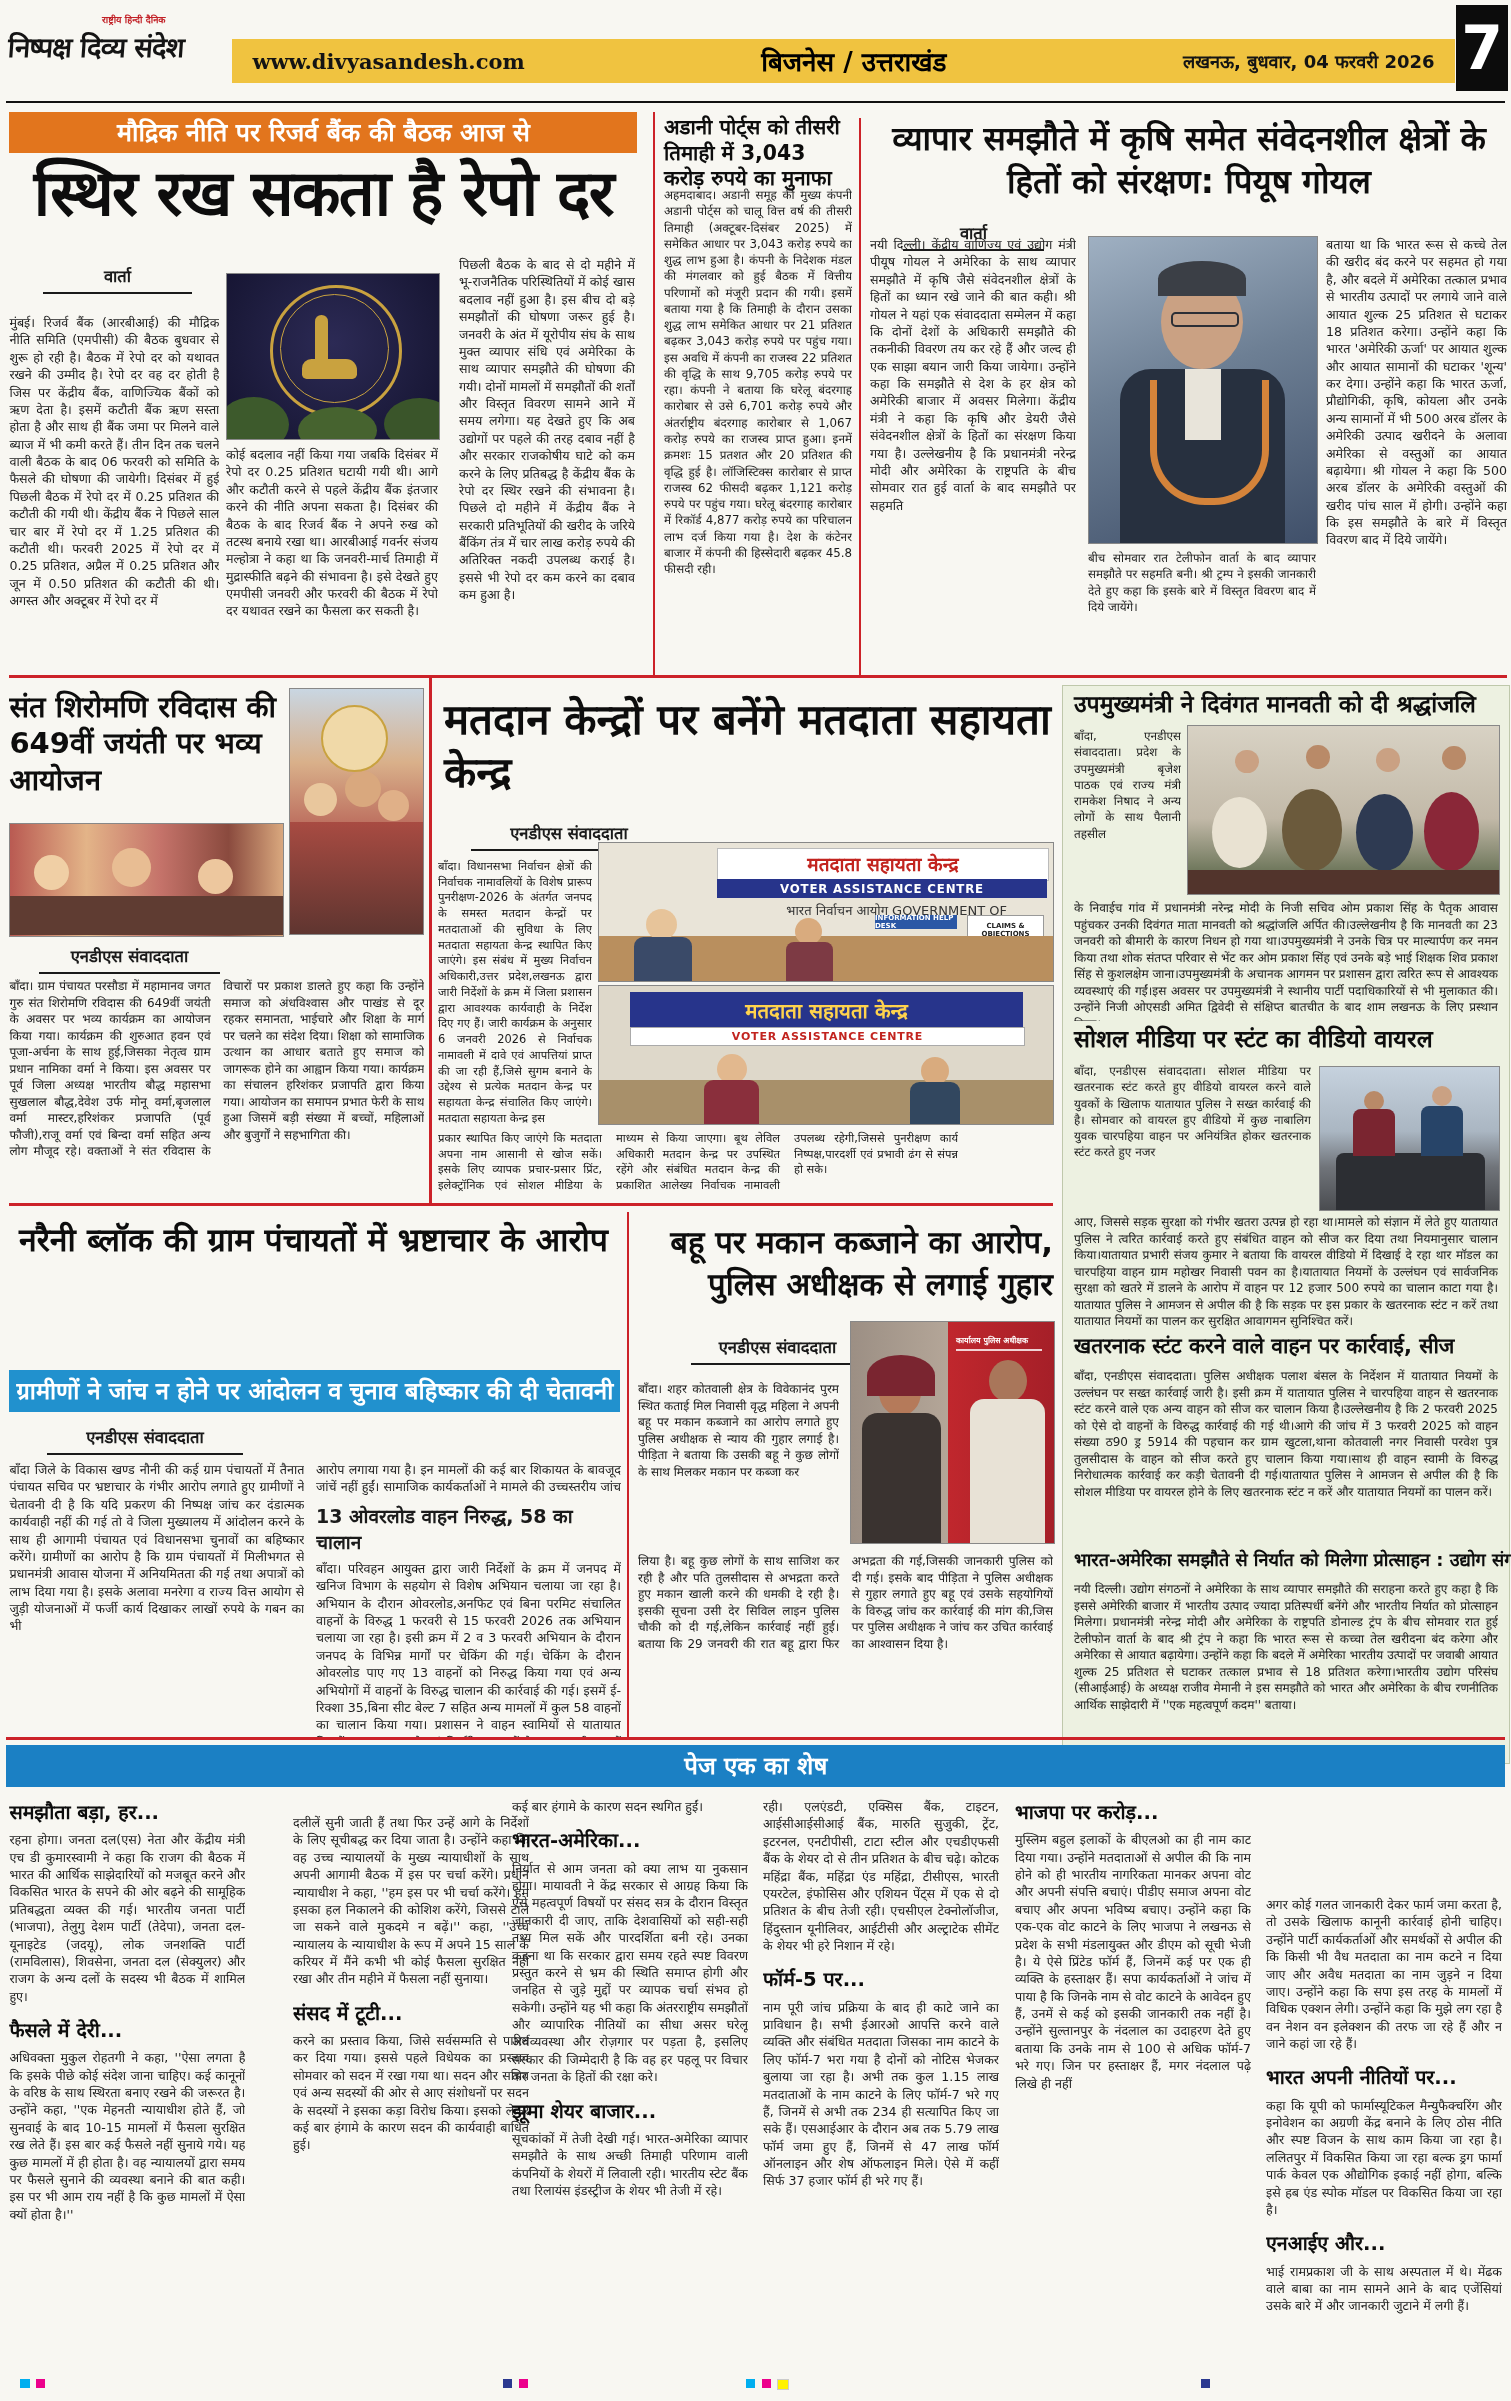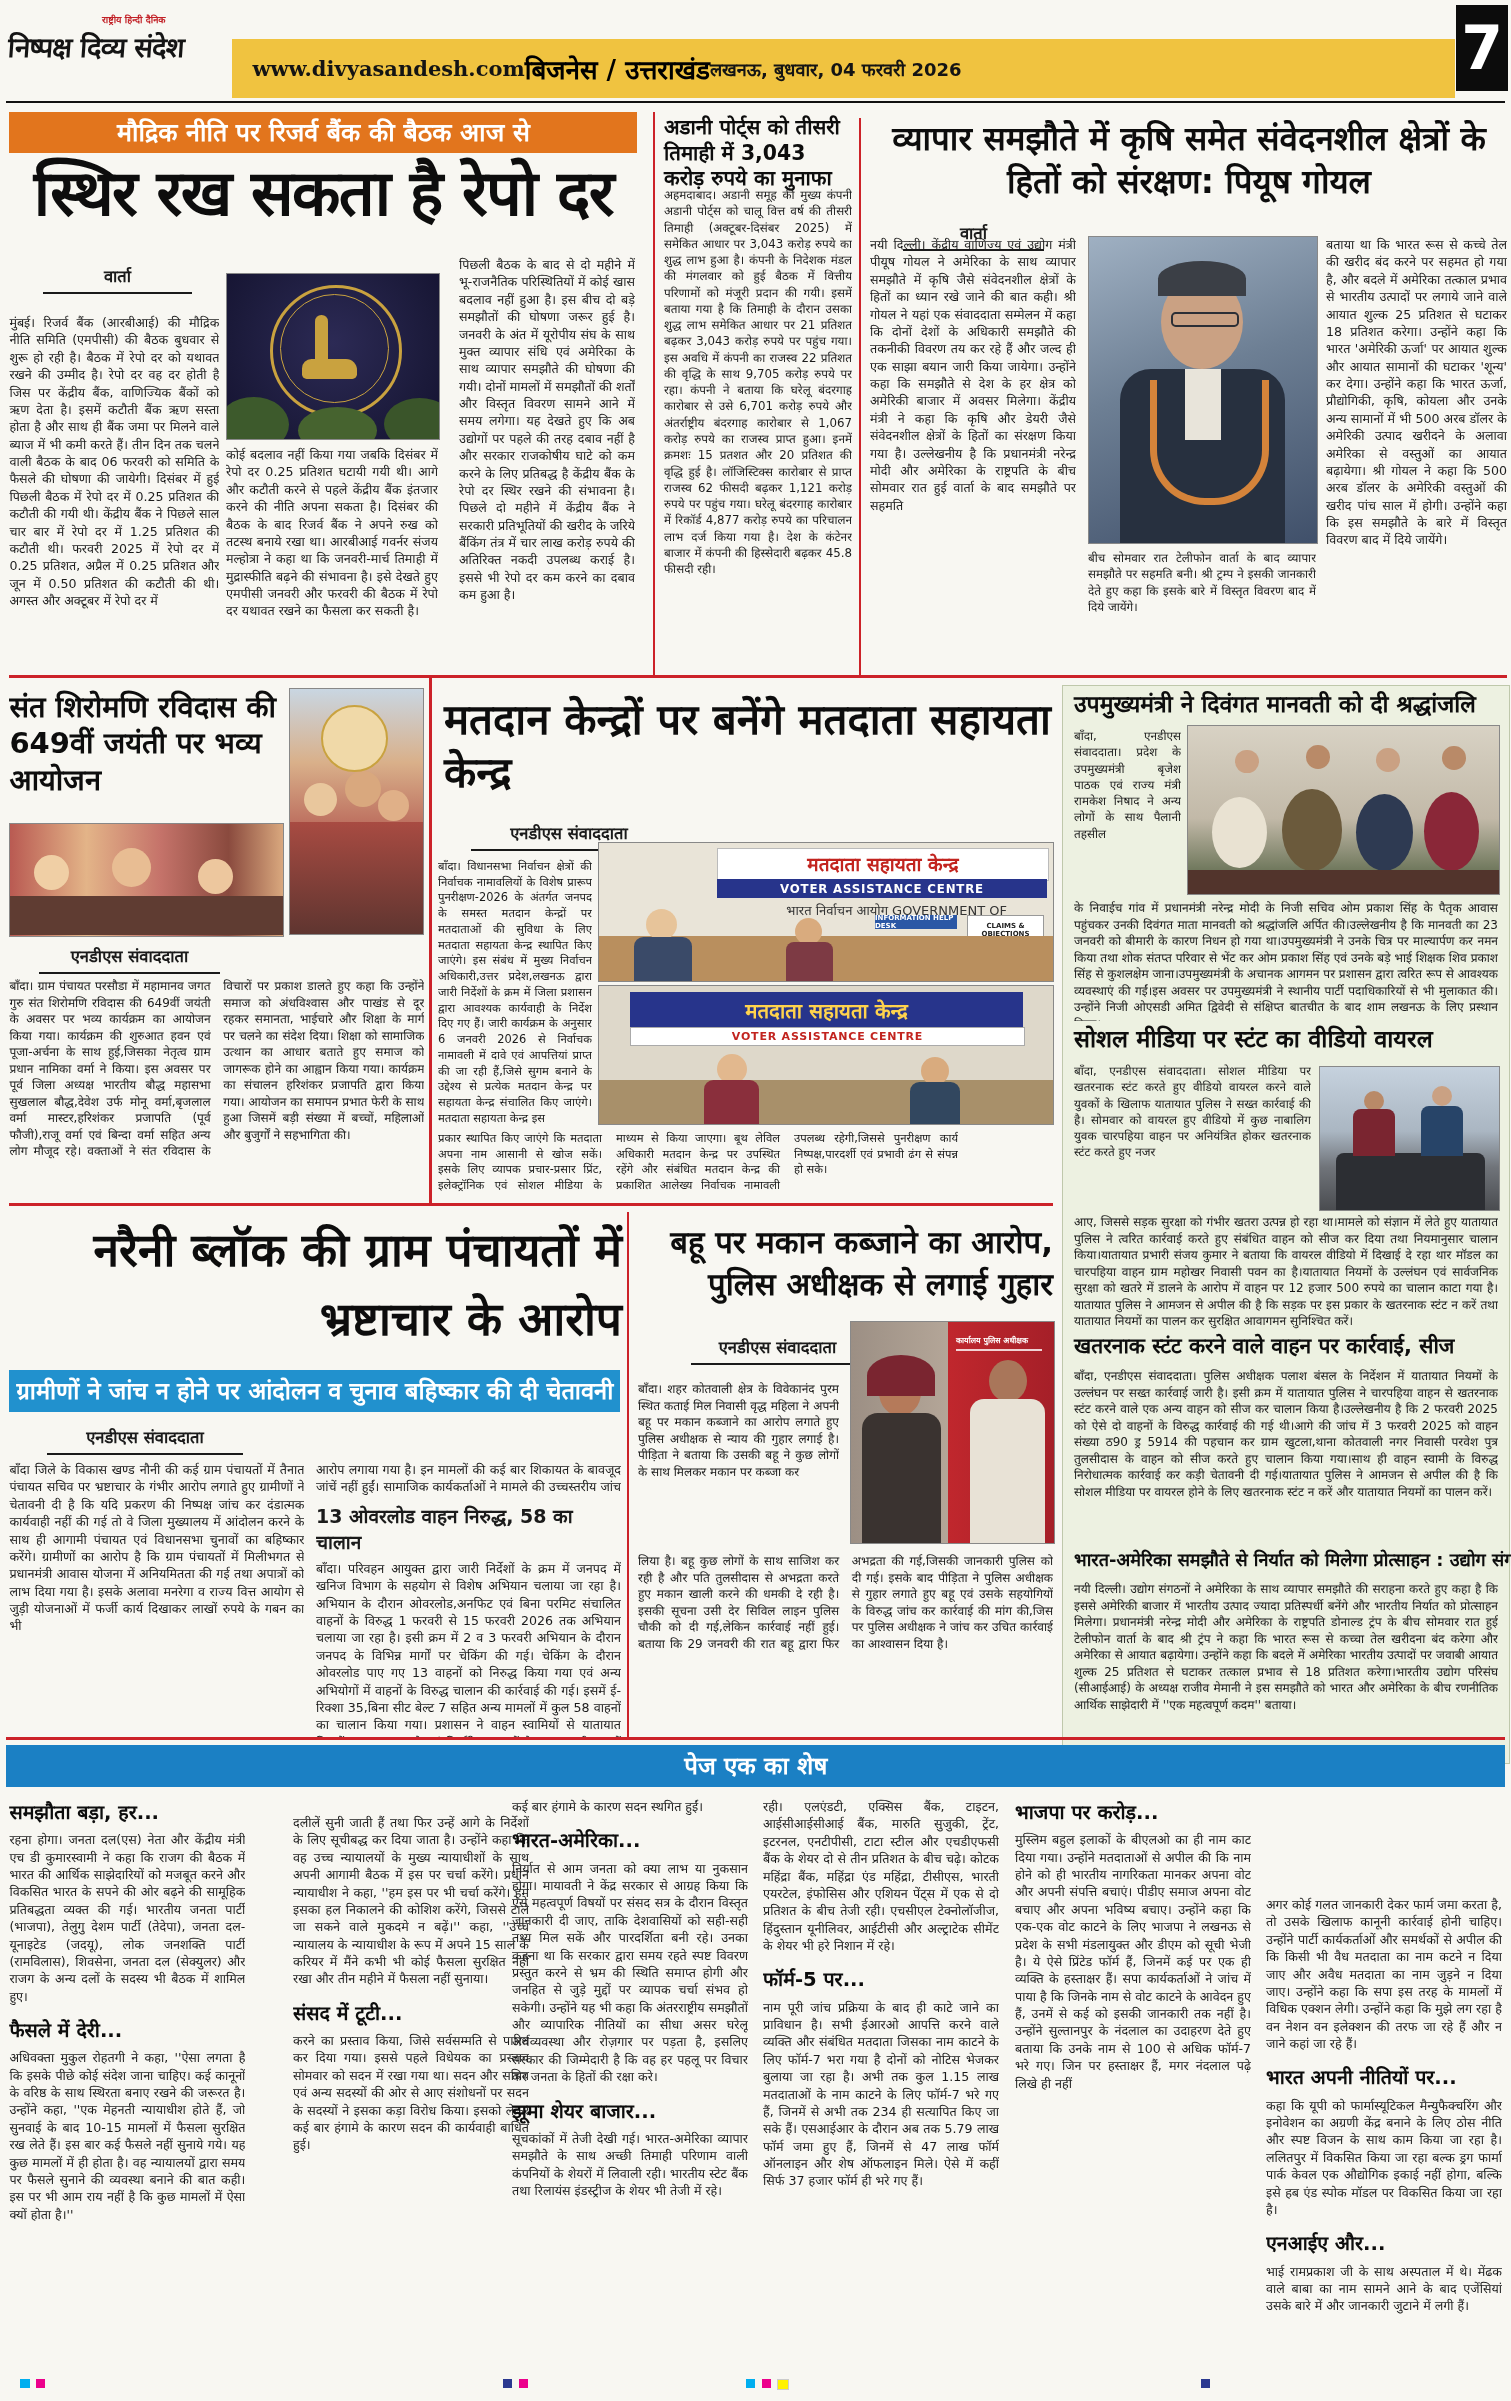--- a/index.html
+++ b/index.html
@@ -22,21 +22,21 @@
 </style>
 </head>
 <body>
 
 <div id="paper">
 
   <div class="abs" style="left:7.9px;top:7.9px;width:225px;height:88px;">
     <div style="position:absolute;left:94px;top:4.7px;font-size:9.4px;color:#c22127;font-weight:700;">राष्ट्रीय हिन्दी दैनिक</div>
     <div style="position:absolute;left:0;top:20.4px;width:225px;font-family:'DejaVu Serif','Liberation Serif',serif;font-weight:800;font-size:27.5px;letter-spacing:-0.8px;color:#141414;transform:skewX(-4deg);white-space:nowrap;">निष्पक्ष दिव्य संदेश</div>
   </div>
-  <div class="abs" style="left:232px;top:39px;width:1223px;height:59px;background:#f0c340;display:flex;align-items:center;padding:0 20.4px;box-sizing:border-box;">
+  <div class="abs" style="left:232px;top:39px;width:1223px;height:44px;background:#f0c340;display:flex;align-items:center;justify-content:space-between;padding:0 20.4px;box-sizing:border-box;">
     <div style="font-family:'DejaVu Serif','Liberation Serif',serif;font-weight:700;font-size:21px;color:#141414;">www.divyasandesh.com</div>
     <div style="font-weight:800;font-size:26px;color:#000000;">बिजनेस / उत्तराखंड</div>
     <div style="font-weight:700;font-size:18px;color:#141414;">लखनऊ, बुधवार, 04 फरवरी 2026</div>
   </div>
   <div class="abs" style="left:1456px;top:4.7px;width:52px;height:86px;background:#0c0c0c;color:#fff;display:flex;align-items:center;justify-content:center;font-size:60px;font-weight:700;">7</div>
   <div class="abs rule" style="left:6.3px;top:101px;width:1499px;height:2.4px;"></div>
 
   <div class="abs kick" style="left:9.4px;top:112px;width:628px;height:41px;line-height:41px;font-size:25px;">मौद्रिक नीति पर रिजर्व बैंक की बैठक आज से</div>
   <div class="abs hl" style="left:9.4px;top:159px;width:628px;height:88px;font-size:63px;text-align:center;letter-spacing:-1.6px;">स्थिर रख सकता है रेपो दर</div>
   <div class="abs byline" style="left:43px;top:264px;width:149px;">वार्ता</div>
@@ -126,21 +126,21 @@
     <div class="ph-blob" style="left:118px;top:68px;width:30px;height:30px;background:#e2b88e;"></div>
     <div style="position:absolute;left:105px;top:94px;width:55px;height:44px;background:#8a2f3c;border-radius:9.4px 9.4px 0 0;"></div>
     <div class="ph-blob" style="left:322px;top:71px;width:28px;height:28px;background:#d9ab7e;"></div>
     <div style="position:absolute;left:311px;top:96px;width:50px;height:42px;background:#32475f;border-radius:9.4px 9.4px 0 0;"></div>
   </div>
 
   <div class="abs bt" style="left:438px;top:1131px;width:520px;height:72px;column-count:3;column-gap:14px;font-size:11.4px;">प्रकार स्थापित किए जाएंगे कि मतदाता अपना नाम आसानी से खोज सकें। इसके लिए व्यापक प्रचार-प्रसार प्रिंट, इलेक्ट्रॉनिक एवं सोशल मीडिया के माध्यम से किया जाएगा। बूथ लेविल अधिकारी मतदान केन्द्र पर उपस्थित रहेंगे और संबंधित मतदान केन्द्र की प्रकाशित आलेख्य निर्वाचक नामावली उपलब्ध रहेगी,जिससे पुनरीक्षण कार्य निष्पक्ष,पारदर्शी एवं प्रभावी ढंग से संपन्न हो सके।</div>
 
   <div class="abs redrule" style="left:9.4px;top:1203px;width:1044px;height:3.1px;"></div>
 
-  <div class="abs hl" style="left:11px;top:1216px;width:611px;font-size:46px;text-align:right;line-height:1.5;">नरैनी ब्लॉक की ग्राम पंचायतों में भ्रष्टाचार के आरोप</div>
+  <div class="abs hl" style="left:19px;top:1216px;width:611px;font-size:32px;text-align:left;line-height:1.5;">नरैनी ब्लॉक की ग्राम पंचायतों में भ्रष्टाचार के आरोप</div>
   <div class="abs bluebar" style="left:9.4px;top:1370px;width:611px;height:42px;line-height:42px;font-size:23.6px;">ग्रामीणों ने जांच न होने पर आंदोलन व चुनाव बहिष्कार की दी चेतावनी</div>
   <div class="abs byline" style="left:47px;top:1425px;width:196px;">एनडीएस संवाददाता</div>
   <div class="abs bt" style="left:9.4px;top:1461px;width:295px;height:276px;">बाँदा जिले के विकास खण्ड नौनी की कई ग्राम पंचायतों में तैनात पंचायत सचिव पर भ्रष्टाचार के गंभीर आरोप लगाते हुए ग्रामीणों ने चेतावनी दी है कि यदि प्रकरण की निष्पक्ष जांच कर दंडात्मक कार्यवाही नहीं की गई तो वे जिला मुख्यालय में आंदोलन करने के साथ ही आगामी पंचायत एवं विधानसभा चुनावों का बहिष्कार करेंगे। ग्रामीणों का आरोप है कि ग्राम पंचायतों में मिलीभगत से प्रधानमंत्री आवास योजना में अनियमितता की गई तथा अपात्रों को लाभ दिया गया है। इसके अलावा मनरेगा व राज्य वित्त आयोग से जुड़ी योजनाओं में फर्जी कार्य दिखाकर लाखों रुपये के गबन का भी</div>
   <div class="abs" style="left:316px;top:1461px;width:305px;height:276px;overflow:hidden;">
     <div class="bt" style="height:36px;">आरोप लगाया गया है। इन मामलों की कई बार शिकायत के बावजूद जांचें नहीं हुईं। सामाजिक कार्यकर्ताओं ने मामले की उच्चस्तरीय जांच कराने और कथित दोषी अधिकारियों व सचिव के विरुद्ध कठोर कार्रवाई तथा अवैध रूप से अर्जित संपत्तियों की गुप्तचर एजेंसी से जांच की मांग की है।</div>
     <div style="font-weight:800;font-size:19px;margin:6.3px 0 4.7px 0;">13 ओवरलोड वाहन निरुद्ध, 58 का चालान</div>
     <div class="bt" style="height:188px;">बाँदा। परिवहन आयुक्त द्वारा जारी निर्देशों के क्रम में जनपद में खनिज विभाग के सहयोग से विशेष अभियान चलाया जा रहा है। अभियान के दौरान ओवरलोड,अनफिट एवं बिना परमिट संचालित वाहनों के विरुद्ध 1 फरवरी से 15 फरवरी 2026 तक अभियान चलाया जा रहा है। इसी क्रम में 2 व 3 फरवरी अभियान के दौरान जनपद के विभिन्न मार्गों पर चेकिंग की गई। चेकिंग के दौरान ओवरलोड पाए गए 13 वाहनों को निरुद्ध किया गया एवं अन्य अभियोगों में वाहनों के विरुद्ध चालान की कार्रवाई की गई। इसमें ई-रिक्शा 35,बिना सीट बेल्ट 7 सहित अन्य मामलों में कुल 58 वाहनों का चालान किया गया। प्रशासन ने वाहन स्वामियों से यातायात नियमों का पालन करने एवं निर्धारित मानकों के अनुसार ही वाहनों का संचालन करने की अपील की है।</div>
   </div>
 
   <div class="abs redrule" style="left:627px;top:1212px;width:2.4px;height:528px;"></div>

